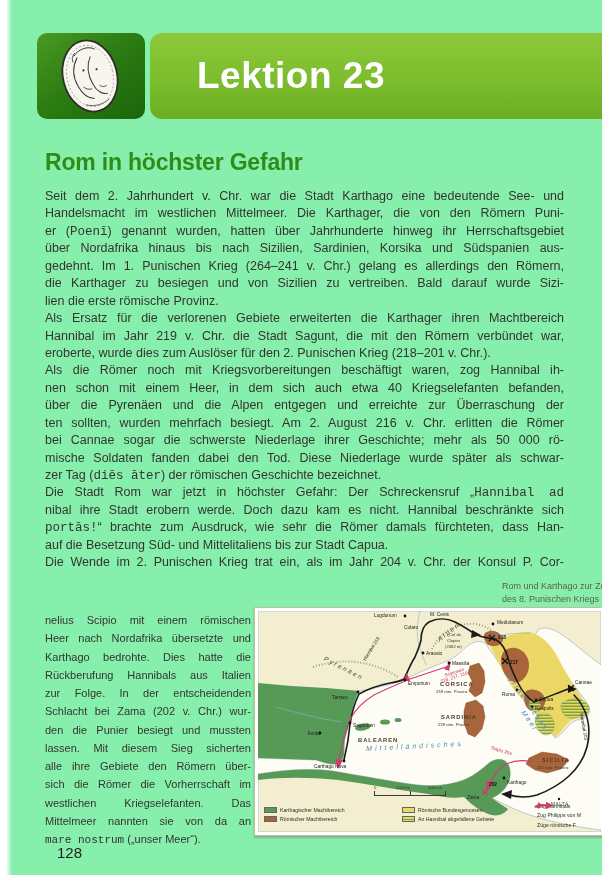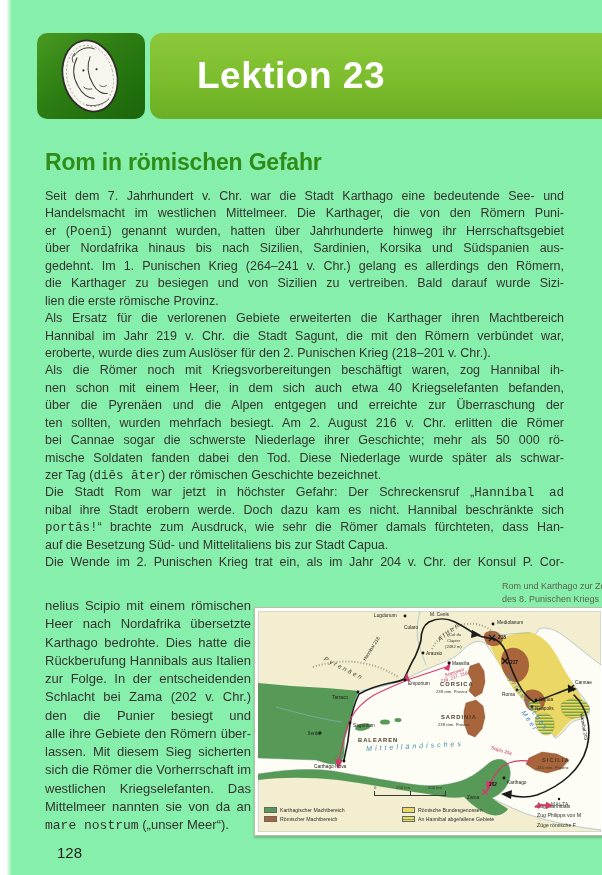--- a/index.html
+++ b/index.html
@@ -14,21 +14,21 @@
         border-radius:12px 0 0 12px;
         background:linear-gradient(180deg,#8cc93a 0%,#7cbd2d 55%,#6cae24 100%);}
   .lesson-title{position:absolute;left:47px;top:50%;transform:translateY(-50%);
         color:#fff;font-size:37px;font-weight:bold;letter-spacing:.5px;}
   .coin{position:absolute;left:0;top:0;width:108px;height:86px;}
   
   .article-title{position:absolute;left:38px;top:149px;font-size:23px;font-weight:bold;
         color:#2f8c18;letter-spacing:-.2px;}
   .textblock{position:absolute;color:#35342f;}
   .textblock.full{left:38px;top:188px;width:519px;font-size:12.5px;}
-  .textblock.narrow{left:38px;top:597px;width:206px;font-size:13px;}
+  .textblock.narrow{left:38px;top:611px;width:206px;font-size:11px;}
   .tline{position:relative;text-align:justify;text-align-last:justify;overflow:hidden;}
   .full .tline{height:17.45px;line-height:17.45px;}
   .narrow .tline{height:18.25px;line-height:18.25px;}
   .tline.end{text-align-last:left;}
   .lnum{position:absolute;left:-17px;top:1px;width:13px;text-align:right;
         font-size:8px;color:#85857a;}
   .latin{font-family:Liberation Mono, monospace;}
   
   .fig-caption{position:absolute;left:495px;top:580px;width:106px;font-size:9px;
         line-height:12.5px;color:#5f5f4c;white-space:nowrap;}
@@ -81,23 +81,23 @@
         <path d="M44,52 C46,55 49,56 52,56" fill="none" stroke="#3a3833" stroke-width="0.8"></path>
         <path d="M60,54 C62,57 65,57 67,56" fill="none" stroke="#3a3833" stroke-width="0.8"></path>
         <path d="M42,70 C50,74 58,74 66,70" fill="none" stroke="#3a3833" stroke-width="0.7"></path>
       </g>
     </svg>
   </div>
   <div class="banner-light">
     <span class="lesson-title">Lektion 23</span>
   </div>
 
-  <h1 class="article-title" style="margin:0">Rom in römischen Gefahr</h1>
+  <h1 class="article-title" style="margin:0">Rom in höchster Gefahr</h1>
   <div class="textblock full">
-      <div class="tline"><span class="lnum"></span><span>Seit dem 7. Jahrhundert v. Chr. war die Stadt Karthago eine bedeutende See- und</span></div>
+      <div class="tline"><span class="lnum"></span><span>Seit dem 2. Jahrhundert v. Chr. war die Stadt Karthago eine bedeutende See- und</span></div>
       <div class="tline"><span class="lnum"></span><span>Handelsmacht im westlichen Mittelmeer. Die Karthager, die von den Römern Puni-</span></div>
       <div class="tline"><span class="lnum"></span><span>er (</span><span class="latin">Poenī</span><span>) genannt wurden, hatten über Jahrhunderte hinweg ihr Herrschaftsgebiet</span></div>
       <div class="tline"><span class="lnum"></span><span>über Nordafrika hinaus bis nach Sizilien, Sardinien, Korsika und Südspanien aus-</span></div>
       <div class="tline"><span>gedehnt. Im 1. Punischen Krieg (264–241 v. Chr.) gelang es allerdings den Römern,</span></div>
       <div class="tline"><span class="lnum"></span><span>die Karthager zu besiegen und von Sizilien zu vertreiben. Bald darauf wurde Sizi-</span></div>
       <div class="tline end"><span class="lnum"></span><span>lien die erste römische Provinz.</span></div>
       <div class="tline"><span class="lnum"></span><span>Als Ersatz für die verlorenen Gebiete erweiterten die Karthager ihren Machtbereich</span></div>
       <div class="tline"><span>Hannibal im Jahr 219 v. Chr. die Stadt Sagunt, die mit den Römern verbündet war,</span></div>
       <div class="tline end"><span class="lnum"></span><span>eroberte, wurde dies zum Auslöser für den 2. Punischen Krieg (218–201 v. Chr.).</span></div>
       <div class="tline"><span class="lnum"></span><span>Als die Römer noch mit Kriegsvorbereitungen beschäftigt waren, zog Hannibal ih-</span></div>
@@ -114,22 +114,22 @@
       <div class="tline"><span class="lnum"></span><span>Die Wende im 2. Punischen Krieg trat ein, als im Jahr 204 v. Chr. der Konsul P. Cor-</span></div>
     </div>
   <div class="textblock narrow">
       <div class="tline"><span>nelius Scipio mit einem römischen</span></div>
       <div class="tline"><span class="lnum"></span><span>Heer nach Nordafrika übersetzte und</span></div>
       <div class="tline"><span class="lnum"></span><span>Karthago bedrohte. Dies hatte die</span></div>
       <div class="tline"><span class="lnum"></span><span>Rückberufung Hannibals aus Italien</span></div>
       <div class="tline"><span class="lnum"></span><span>zur Folge. In der entscheidenden</span></div>
       <div class="tline"><span>Schlacht bei Zama (202 v. Chr.) wur-</span></div>
       <div class="tline"><span class="lnum"></span><span>den die Punier besiegt und mussten</span></div>
+      <div class="tline"><span class="lnum"></span><span>lassen. Mit diesem Sieg sicherten</span></div>
       <div class="tline"><span class="lnum"></span><span>alle ihre Gebiete den Römern über-</span></div>
-      <div class="tline"><span class="lnum"></span><span>lassen. Mit diesem Sieg sicherten</span></div>
       <div class="tline"><span class="lnum"></span><span>sich die Römer die Vorherrschaft im</span></div>
       <div class="tline"><span>westlichen Kriegselefanten. Das</span></div>
       <div class="tline"><span class="lnum"></span><span>Mittelmeer nannten sie von da an</span></div>
       <div class="tline end"><span class="lnum"></span><span class="latin">mare nostrum</span><span> („unser Meer“).</span></div>
     </div>
 
   <div class="fig-caption">
     <div>Rom und Karthago zur Zeit</div>
     <div>des 8. Punischen Kriegs</div>
   </div>

